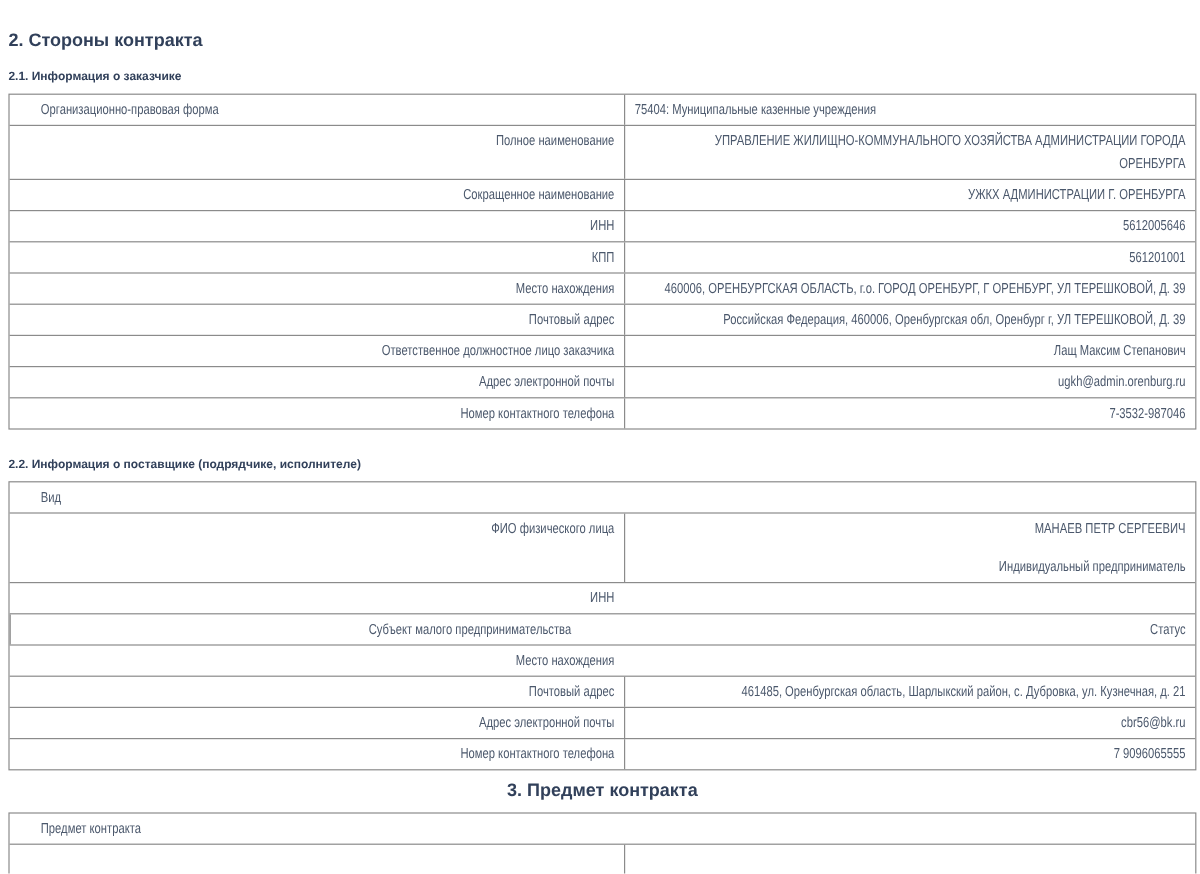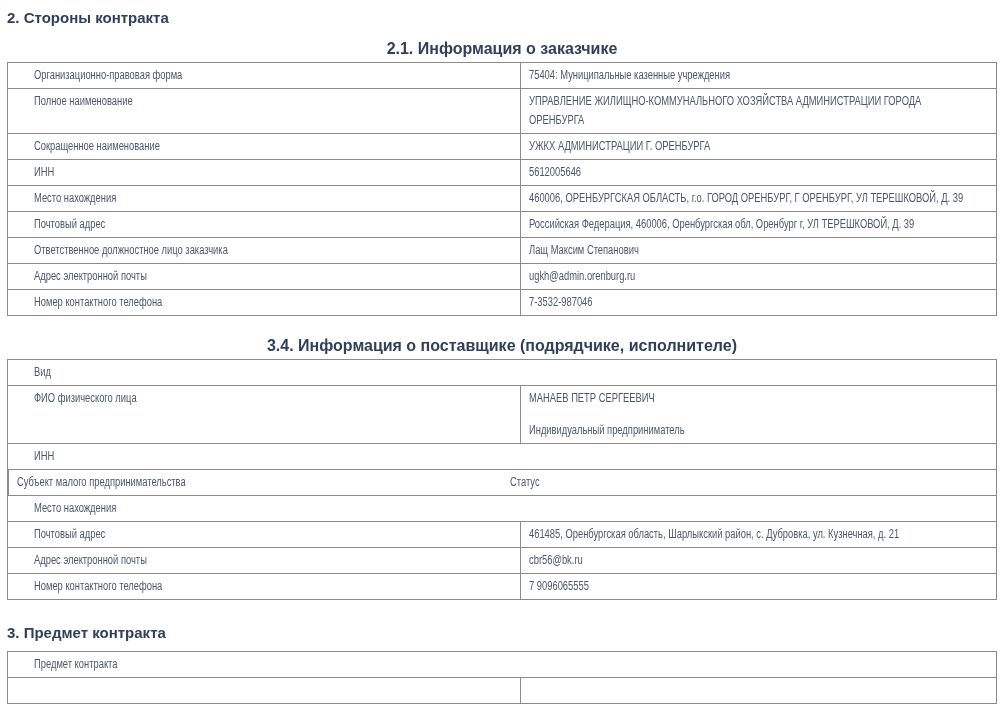--- a/index.html
+++ b/index.html
@@ -17,39 +17,39 @@
     background:var(--background);
     font-family:"Liberation Sans","DejaVu Sans",sans-serif;
   }
   .page{padding:9px 3px 0 7px;}
 
   .h-main{
     font-size:15px;
     line-height:17px;
     font-weight:bold;
     color:var(--heading);
-  }
-  .h-main.second{margin-top:24px;}
+    margin-top:16px;
+  }
+  .h-main.second{margin-top:8px;text-align:center;}
   .h-sub{
-    font-size:16px;
+    font-size:10px;
     line-height:15px;
     font-weight:bold;
     color:var(--heading);
     margin-top:15px;
-    text-align:center;
   }
   .h-sub.second{margin-top:22px;}
 
   .kv-table{
     border:1px solid var(--border);
     margin-top:6px;
   }
   .kv-table.subject{margin-top:10px;}
   .tr{display:flex;}
-  .tr + .tr{border-top:1px solid var(--border);}
+  .tr + .tr{border-top:1px solid var(--border);text-align:right;}
   .td{
     padding:3px 8px;
     min-height:25px;
     font-size:12px;
     line-height:19px;
     color:var(--cell-text);
     overflow:hidden;
   }
   .td.label{flex:0 0 50%;width:50%;margin-left:18px;}
   .td.value{flex:1;border-left:1px solid var(--border);}
@@ -99,20 +99,28 @@
       <div class="tr">
         <div class="td label">
           <div class="tx">ИНН</div>
         </div>
         <div class="td value">
           <div class="tx">5612005646</div>
         </div>
       </div>
       <div class="tr">
         <div class="td label">
+          <div class="tx">КПП</div>
+        </div>
+        <div class="td value">
+          <div class="tx">561201001</div>
+        </div>
+      </div>
+      <div class="tr">
+        <div class="td label">
           <div class="tx">Место нахождения</div>
         </div>
         <div class="td value">
           <div class="tx">460006, ОРЕНБУРГСКАЯ ОБЛАСТЬ, г.о. ГОРОД ОРЕНБУРГ, Г ОРЕНБУРГ, УЛ ТЕРЕШКОВОЙ, Д. 39</div>
         </div>
       </div>
       <div class="tr">
         <div class="td label">
           <div class="tx">Почтовый адрес</div>
         </div>
@@ -139,21 +147,21 @@
       <div class="tr">
         <div class="td label">
           <div class="tx">Номер контактного телефона</div>
         </div>
         <div class="td value">
           <div class="tx">7-3532-987046</div>
         </div>
       </div>
     </div>
 
-  <div class="h-sub second">3.4. Информация о поставщике (подрядчике, исполнителе)</div>
+  <div class="h-sub second">2.2. Информация о поставщике (подрядчике, исполнителе)</div>
   <div class="kv-table">
       <div class="tr">
         <div class="td label">
           <div class="tx">Вид</div>
         </div>
       </div>
       <div class="tr">
         <div class="td label">
           <div class="tx">ФИО физического лица</div>
         </div>

